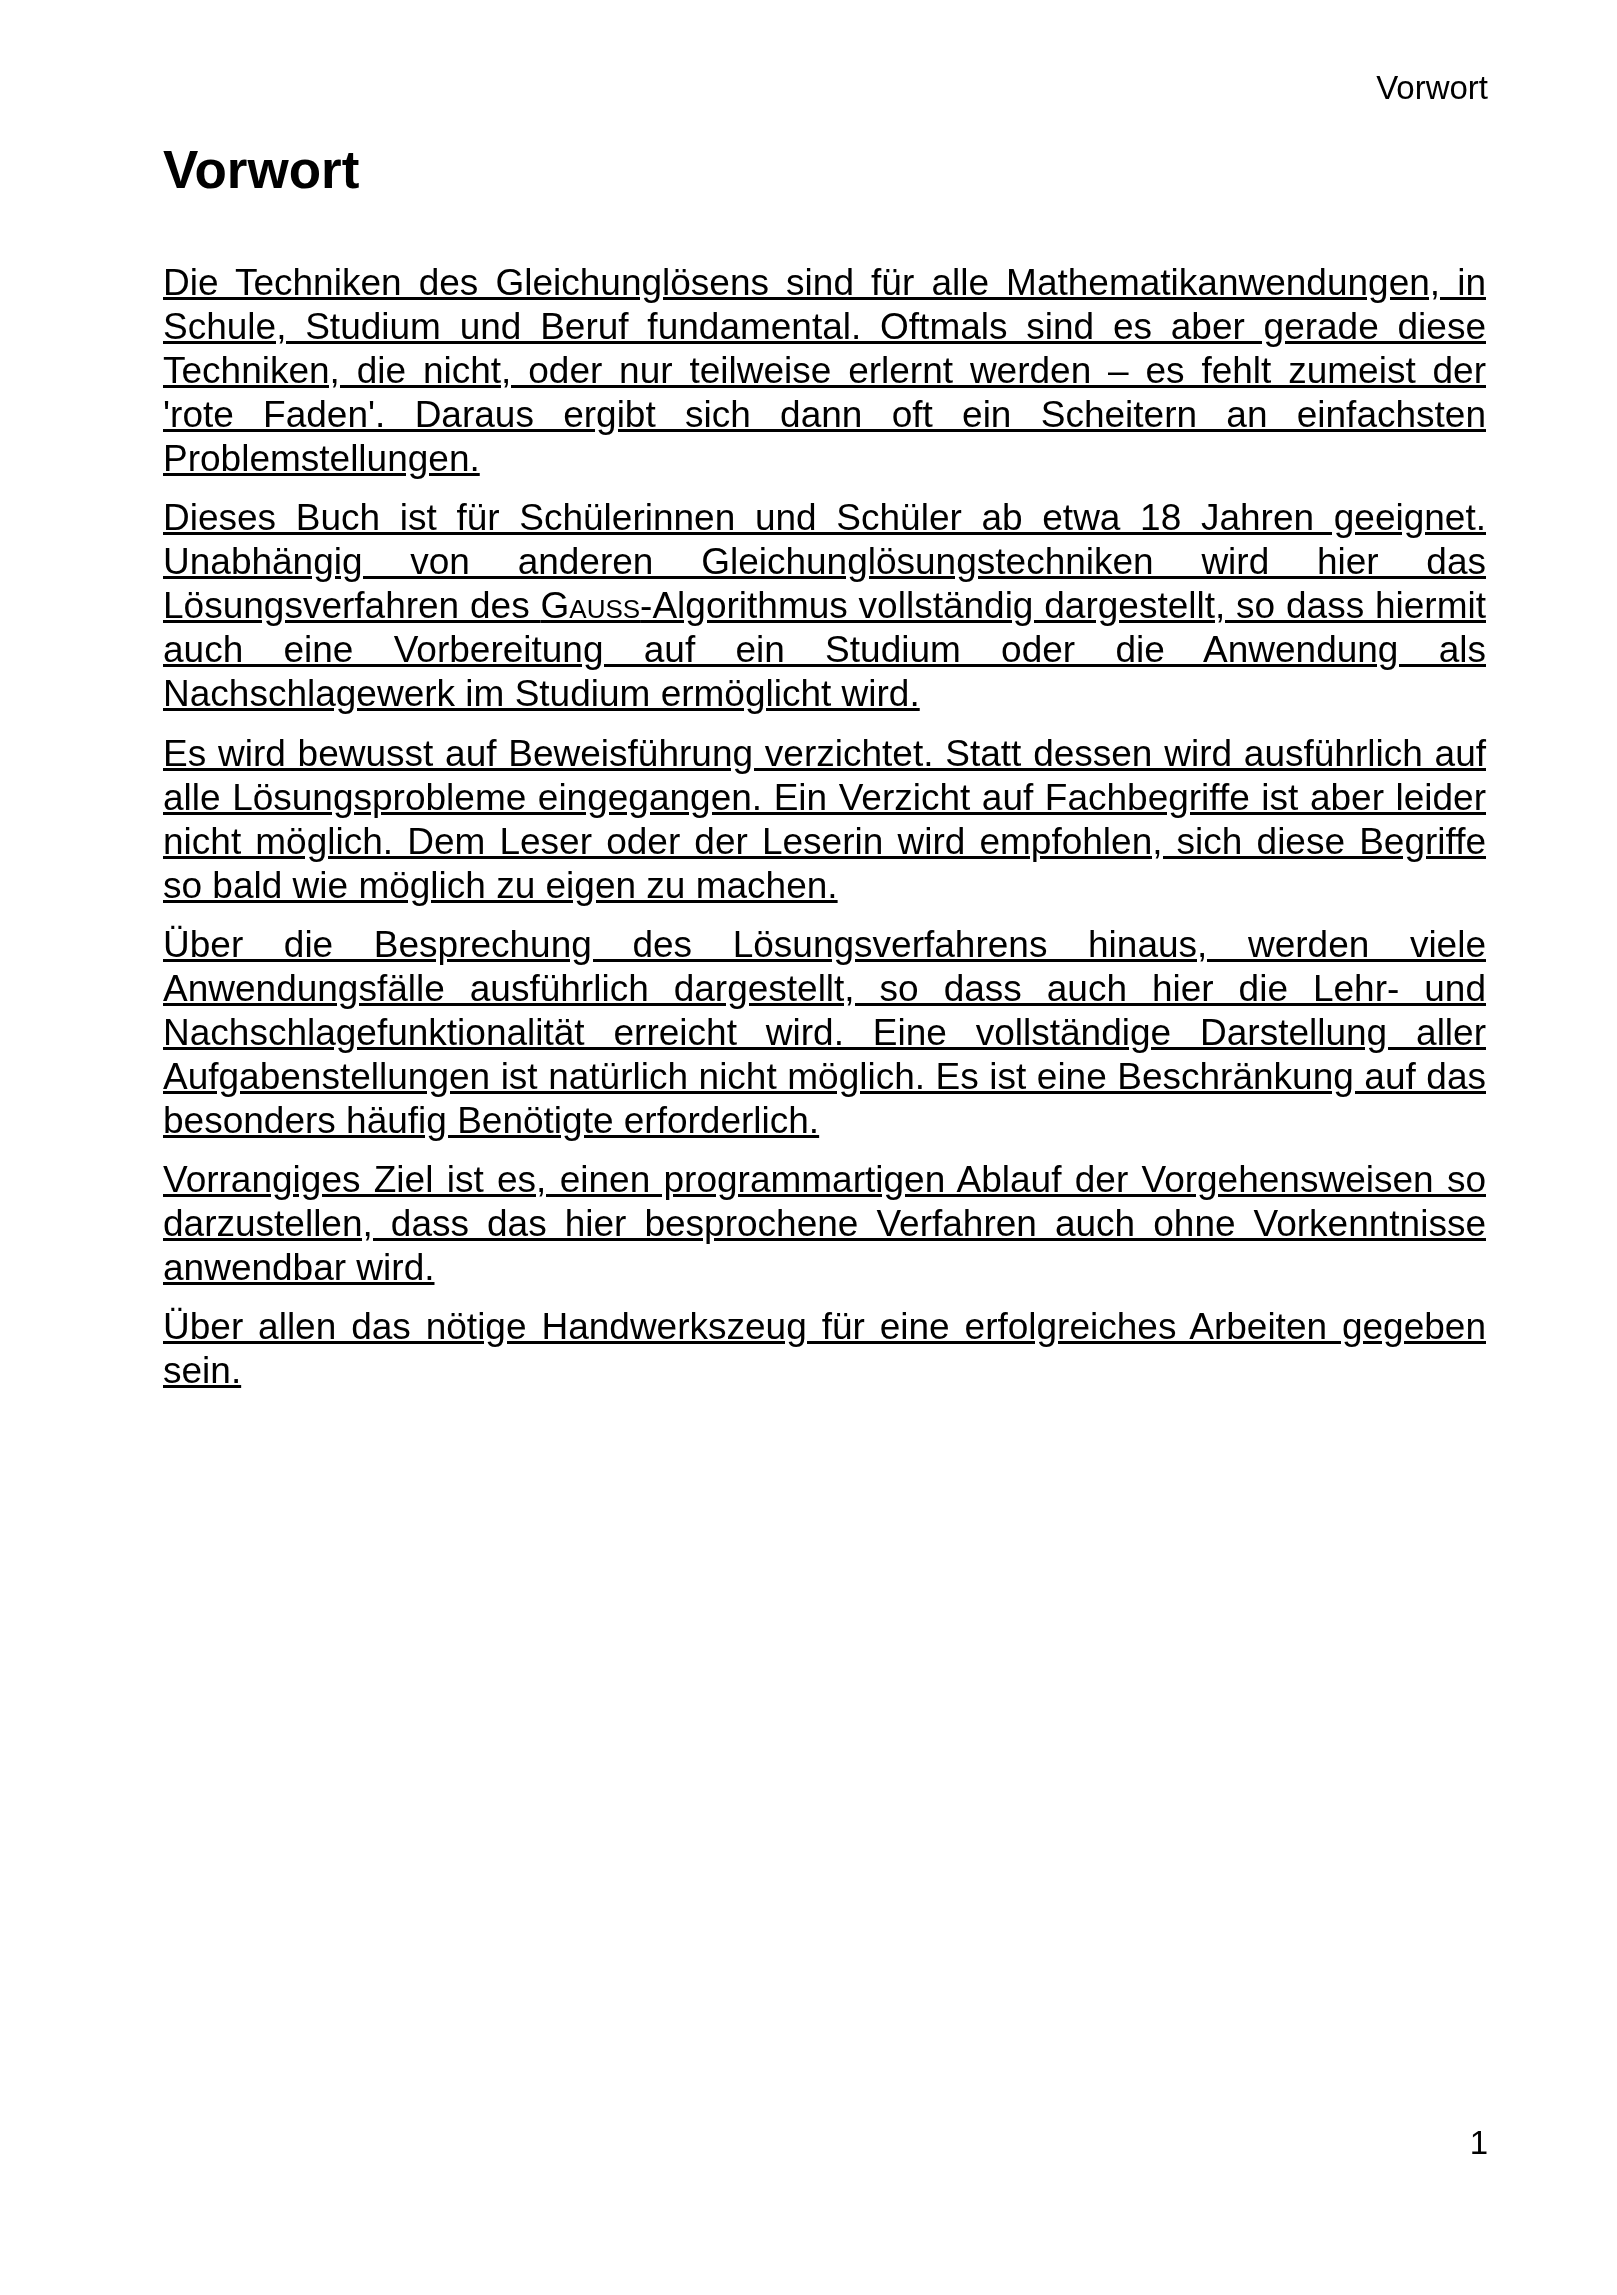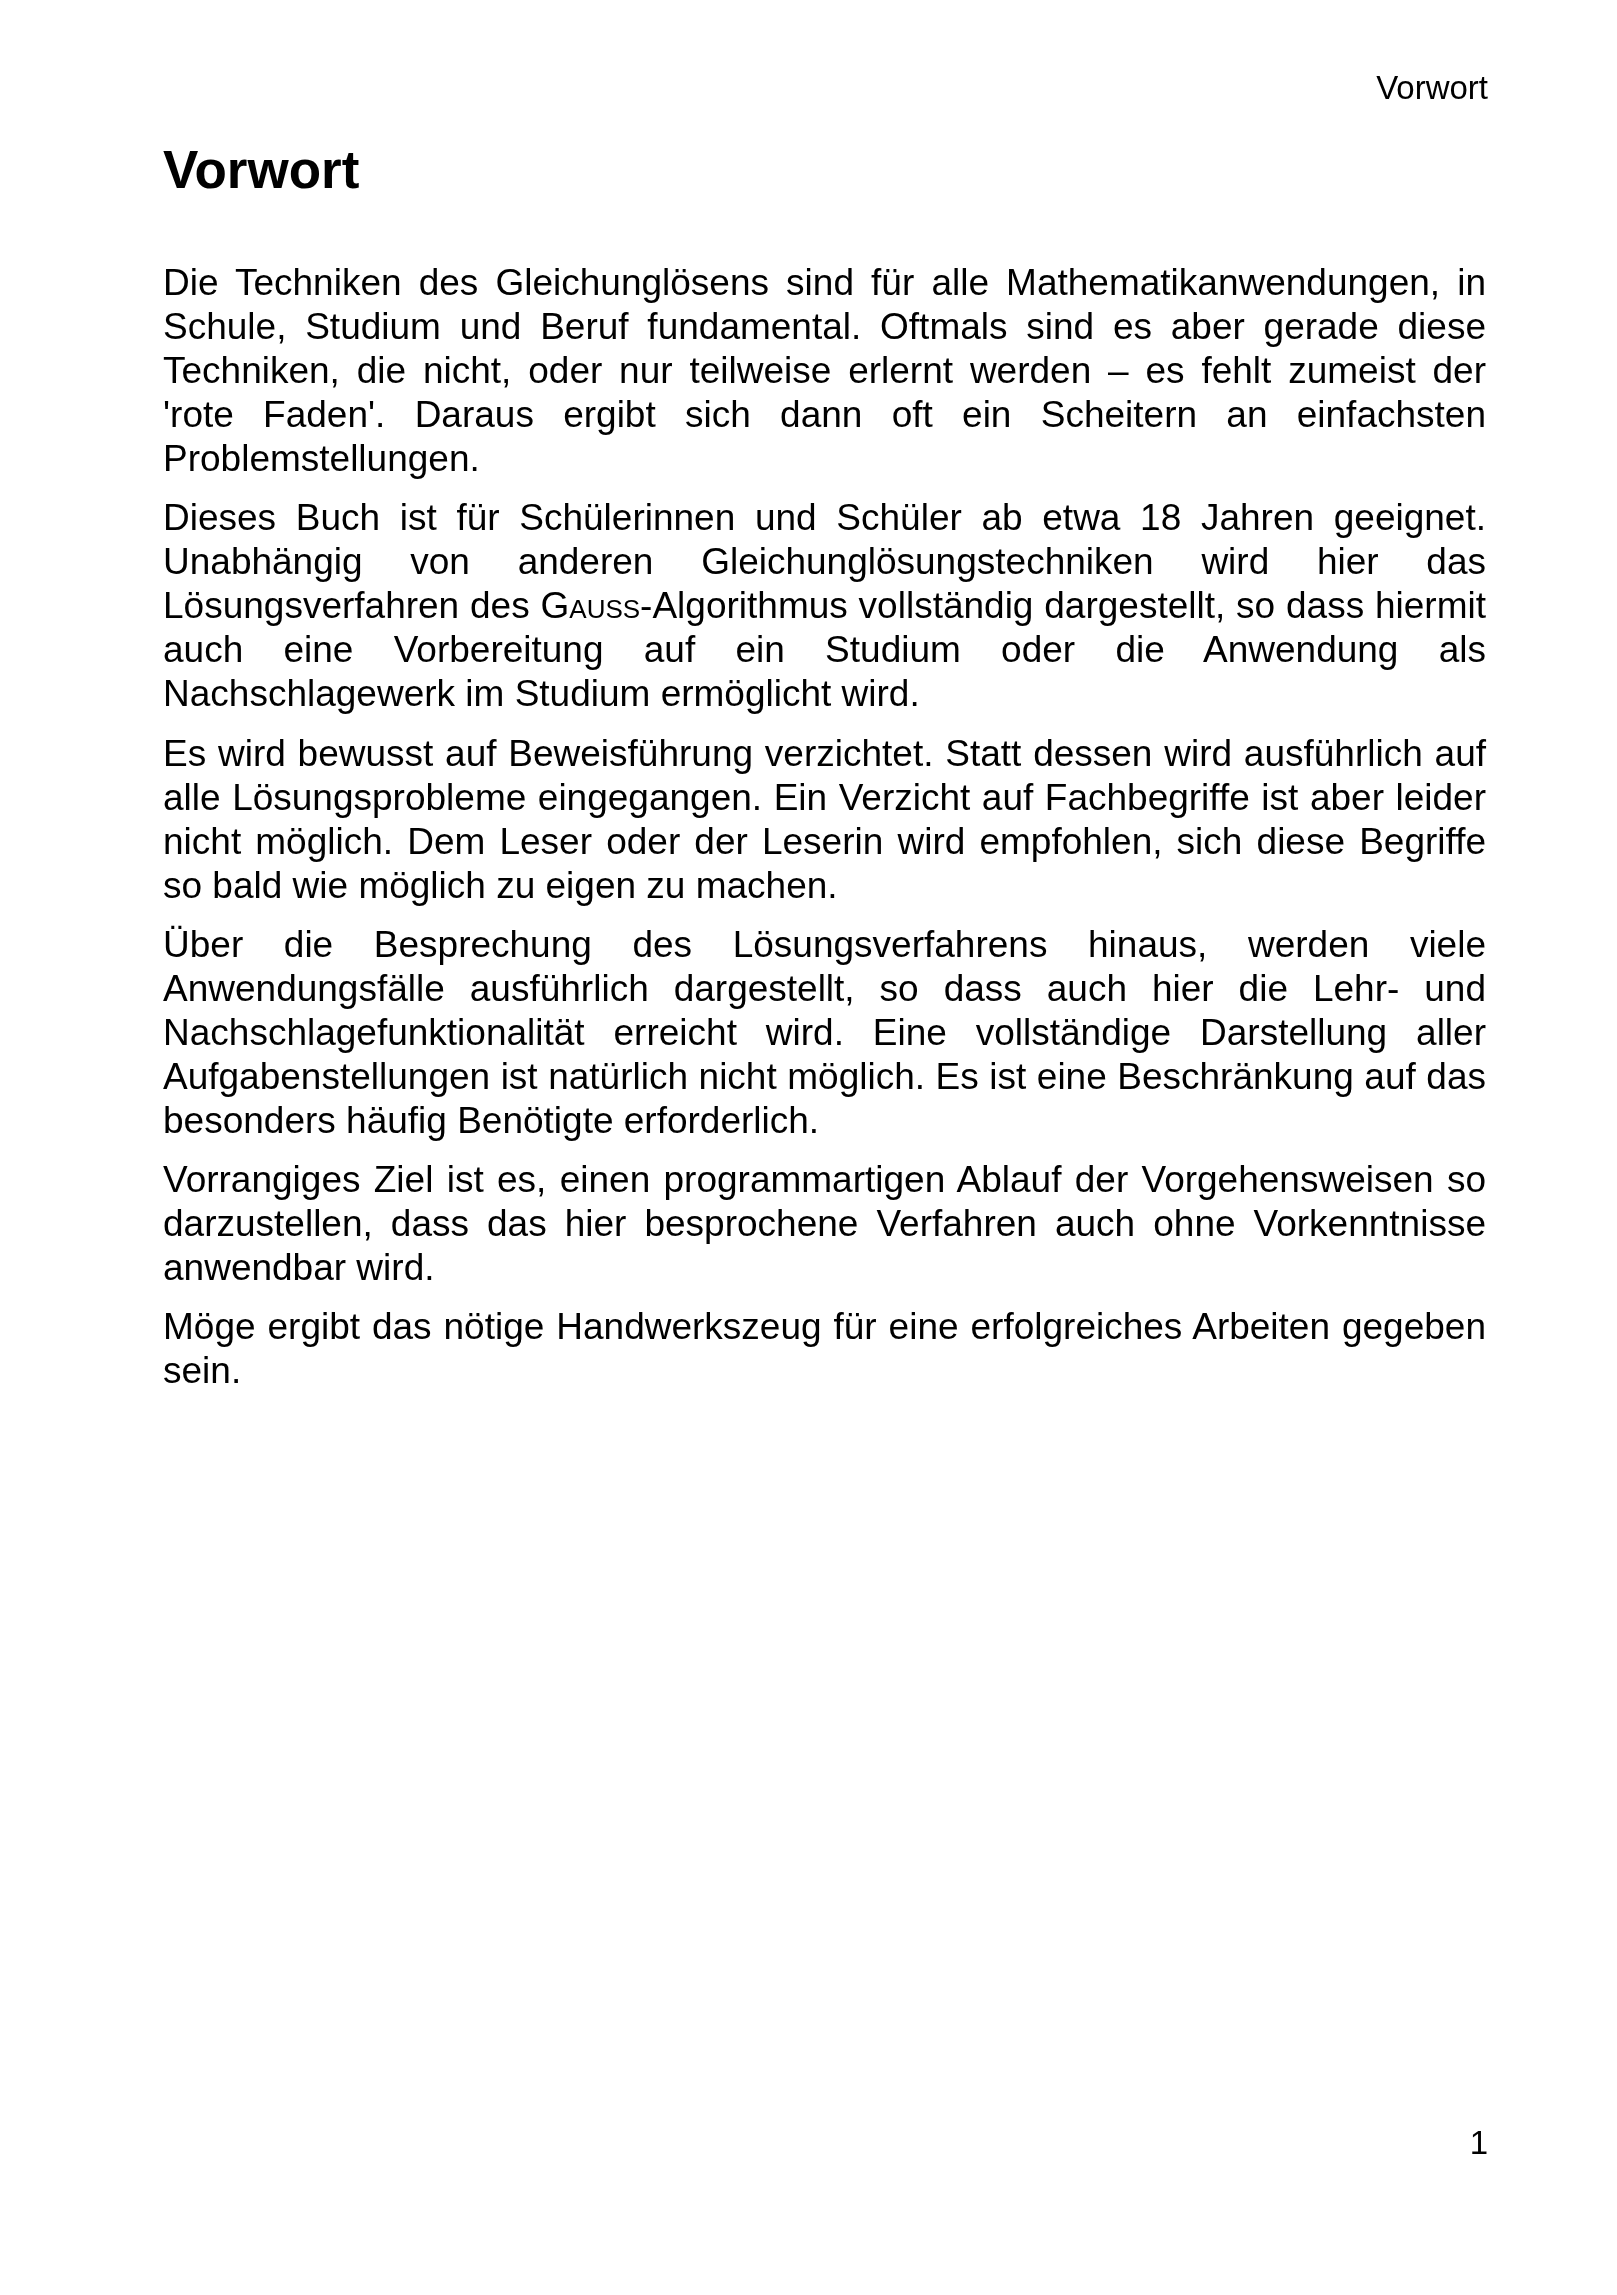--- a/index.html
+++ b/index.html
@@ -1,35 +1,35 @@
 <!DOCTYPE html>
 <html style="font-size:7.4px"><head>
   <meta charset="utf-8">
   <style>
     html, body { margin: 0; padding: 0; background: #ffffff; }
     body { width: 1618px; height: 2295px; position: relative; overflow: hidden;
            font-family: "Liberation Sans", sans-serif; color: #000; }
     .running-head { position: absolute; top: 69px; right: 130px; font-size: 33px; }
     .title { position: absolute; top: 139px; left: 163px; font-size: 53px; font-weight: bold; margin: 0; }
     .body { position: absolute; top: 261px; left: 163px; width: 1323px; font-size: 37px; line-height: 44px; }
-    .body p { margin: 0 0 15.3px 0; text-align: justify; }
+    .body p { margin: 0 0 15.3px 0; text-align: justify; text-decoration: underline; }
     .sc { font-variant: small-caps; margin-top: 40px; }
     .signature { text-align: right; margin-top: 4.6px; }
     .page-number { position: absolute; top: 2124px; right: 130px; font-size: 33px; }
   </style>
 </head>
 <body>
 
 <div class="running-head">Vorwort</div>
 
 <h1 class="title">Vorwort</h1>
 
 <div class="body">
   <p>Die Techniken des Gleichunglösens sind für alle Mathematikanwendungen, in Schule, Studium und Beruf fundamental. Oftmals sind es aber gerade diese Techniken, die nicht, oder nur teilweise erlernt werden – es fehlt zumeist der 'rote Faden'. Daraus ergibt sich dann oft ein Scheitern an einfachsten Problemstellungen.</p>
   <p><span>Dieses Buch ist für Schülerinnen und Schüler ab etwa 18 Jahren geeignet. Unabhängig von anderen Gleichunglösungstechniken wird hier das Lösungsverfahren des </span><span class="sc">Gauss</span><span>-Algorithmus vollständig dargestellt, so dass hiermit auch eine Vorbereitung auf ein Studium oder die Anwendung als Nachschlagewerk im Studium ermöglicht wird.</span></p>
   <p>Es wird bewusst auf Beweisführung verzichtet. Statt dessen wird ausführlich auf alle Lösungsprobleme eingegangen. Ein Verzicht auf Fachbegriffe ist aber leider nicht möglich. Dem Leser oder der Leserin wird empfohlen, sich diese Begriffe so bald wie möglich zu eigen zu machen.</p>
   <p>Über die Besprechung des Lösungsverfahrens hinaus, werden viele Anwendungsfälle ausführlich dargestellt, so dass auch hier die Lehr- und Nachschlagefunktionalität erreicht wird. Eine vollständige Darstellung aller Aufgabenstellungen ist natürlich nicht möglich. Es ist eine Beschränkung auf das besonders häufig Benötigte erforderlich.</p>
   <p>Vorrangiges Ziel ist es, einen programmartigen Ablauf der Vorgehensweisen so darzustellen, dass das hier besprochene Verfahren auch ohne Vorkenntnisse anwendbar wird.</p>
-  <p>Möge ergibt das nötige Handwerkszeug für eine erfolgreiches Arbeiten gegeben sein.</p>
+  <p>Über allen das nötige Handwerkszeug für eine erfolgreiches Arbeiten gegeben sein.</p>
 </div>
 
 <div class="page-number">1</div>
 
 
 </body></html>

